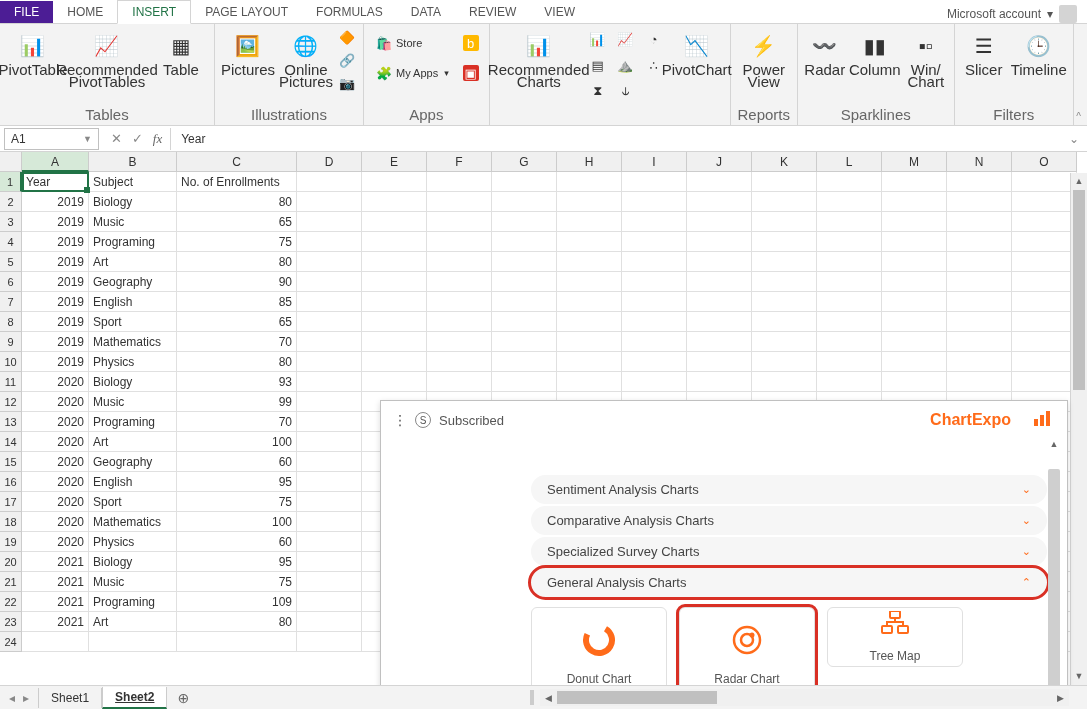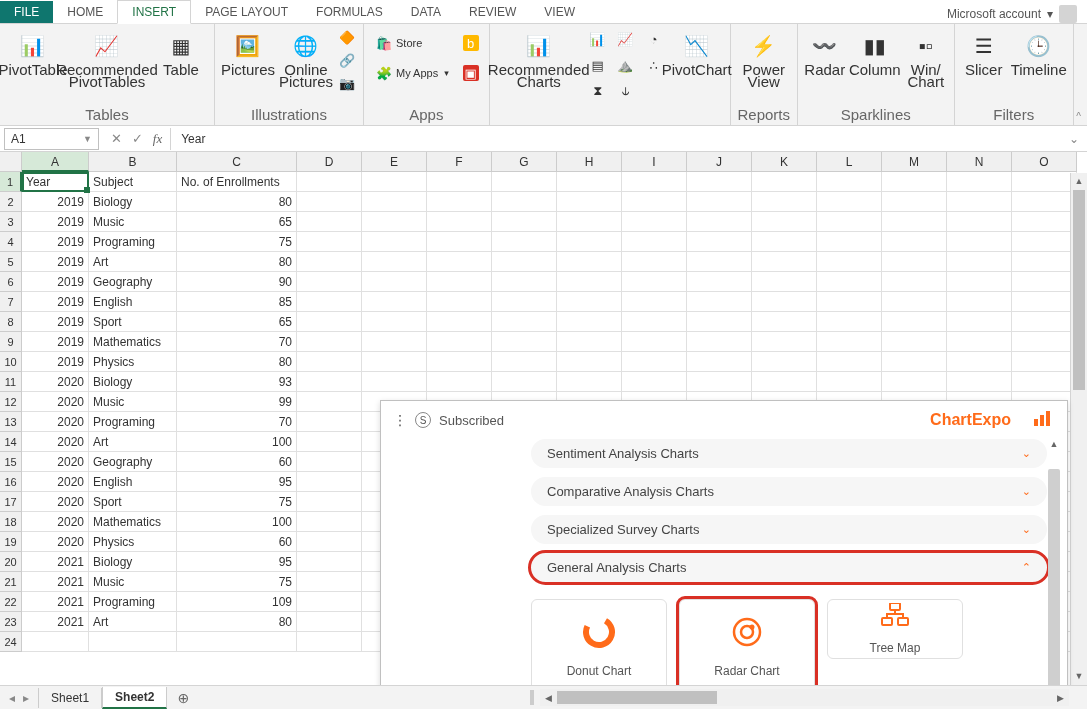--- a/index.html
+++ b/index.html
@@ -2,21 +2,21 @@
 <html><head>
 <meta charset="utf-8">
 <style>
   * { margin: 0; padding: 0; box-sizing: border-box; }
   body { font-family: "Segoe UI", Tahoma, sans-serif; font-size: 12px; color: #333; background: #fff; user-select: none; overflow: hidden; }
   .app { width: 1087px; height: 709px; display: flex; flex-direction: column; background: #fff; position: relative; }
 
   
   .tabs { height: 24px; display: flex; align-items: flex-end; background: #fff; border-bottom: 1px solid #d4d4d4; }
   .tab { padding: 4px 14px; font-size: 12px; color: #555; cursor: pointer; text-transform: uppercase; }
-  .tab.file { background: #0f766e; color: #fff; }
+  .tab.file { background: #4c1d95; color: #fff; }
   .tab.active { border: 1px solid #d4d4d4; border-bottom: 1px solid #fff; background: #fff; color: #217346; margin-bottom: -1px; }
   .tab-spacer { flex: 1; }
   .account { display: flex; align-items: center; gap: 6px; padding: 0 10px; font-size: 12px; color: #555; }
   .account .avatar { width: 18px; height: 18px; background: #d4d4d4; border-radius: 2px; }
 
   
   .ribbon { height: 102px; display: flex; background: #f3f3f3; border-bottom: 1px solid #d4d4d4; position: relative; }
   .group { display: flex; flex-direction: column; border-right: 1px solid #d4d4d4; padding: 4px 6px 0 6px; }
   .group-content { flex: 1; display: flex; align-items: flex-start; gap: 4px; }
   .group-label { text-align: center; font-size: 15px; color: #666; padding: 2px 0; }
@@ -56,38 +56,38 @@
   .vscroll .track { position: absolute; top: 17px; bottom: 17px; left: 0; right: 0; }
   .vscroll .thumb { position: absolute; left: 2px; right: 2px; top: 0; height: 200px; background: #c0c0c0; }
   .vscroll .arrow.down { position: absolute; bottom: 0; left: 0; right: 0; }
 
   
   .pane { position: absolute; left: 380px; top: 248px; width: 688px; height: 398px; background: #fff; border: 1px solid #c0c0c0; box-shadow: 0 2px 6px rgba(0,0,0,0.15); display: flex; flex-direction: column; }
   .pane-header { display: flex; align-items: center; justify-content: space-between; padding: 8px 12px; }
   .pane-header .left { display: flex; align-items: center; gap: 8px; color: #555; font-size: 13px; }
   .pane-header .brand { display: flex; align-items: center; gap: 22px; color: #ff6b1a; font-weight: bold; font-size: 16px; }
   .pane-body { flex: 1; padding: 0 20px 0 150px; position: relative; }
-  .cat-list { display: flex; flex-direction: column; gap: 9px; }
+  .cat-list { display: flex; flex-direction: column; gap: 2px; margin-top: 36px; }
   .cat { background: #f6f6f6; border-radius: 16px; padding: 7px 16px; display: flex; justify-content: space-between; align-items: center; font-size: 13px; color: #444; }
   .cat.open { outline: 3px solid #d93025; }
   .cat .chev { color: #ff6b1a; font-size: 11px; }
   .chart-grid { display: flex; gap: 12px; padding: 8px 0; flex-wrap: wrap; position: relative; }
   .chart-tile { width: 136px; height: 94px; border: 1px solid #e0e0e0; border-radius: 6px; display: flex; flex-direction: column; align-items: center; justify-content: center; gap: 8px; font-size: 12px; color: #555; }
   .chart-tile.hl { outline: 3px solid #d93025; }
   .chart-tile .ci { font-size: 30px; color: #ff6b1a; }
   .pane-vscroll { position: absolute; right: 6px; top: 0; bottom: 12px; width: 14px; }
   .pane-vscroll .arrow { height: 16px; text-align: center; font-size: 9px; color: #666; }
   .pane-vscroll .pthumb { position: absolute; left: 1px; right: 1px; top: 30px; height: 250px; background: #cfcfcf; border-radius: 2px; }
 
   
   .sheetbar { height: 24px; border-top: 1px solid #d4d4d4; display: flex; align-items: center; background: #f3f3f3; font-size: 12px; position: relative; }
   .sheet-nav { display: flex; gap: 2px; padding: 0 6px; color: #888; }
   .sheet-nav span { cursor: pointer; padding: 0 3px; }
   .sheet-tab { padding: 3px 12px; background: #f3f3f3; border-right: 1px solid #ccc; border-left: 1px solid #ccc; cursor: pointer; }
-  .sheet-tab.active { background: #fff; border-bottom: 2px solid #217346; font-weight: 600; }
+  .sheet-tab.active { background: #fff; border-bottom: 2px solid #217346; font-weight: 600; text-decoration: underline; }
   .sheet-add { padding: 0 10px; font-size: 14px; color: #666; cursor: pointer; }
   .hscroll { position: absolute; right: 18px; left: 540px; top: 3px; bottom: 3px; background: #f0f0f0; display: flex; align-items: center; }
   .hscroll .harrow { width: 17px; text-align: center; font-size: 9px; color: #666; cursor: pointer; }
   .hscroll .htrack { flex: 1; height: 100%; position: relative; }
   .hscroll .hthumb { position: absolute; top: 2px; bottom: 2px; left: 0; width: 160px; background: #c0c0c0; }
   .hsplitter { position: absolute; left: 530px; top: 4px; bottom: 4px; width: 4px; background: #ccc; }
 </style>
 </head>
 <body>
 

